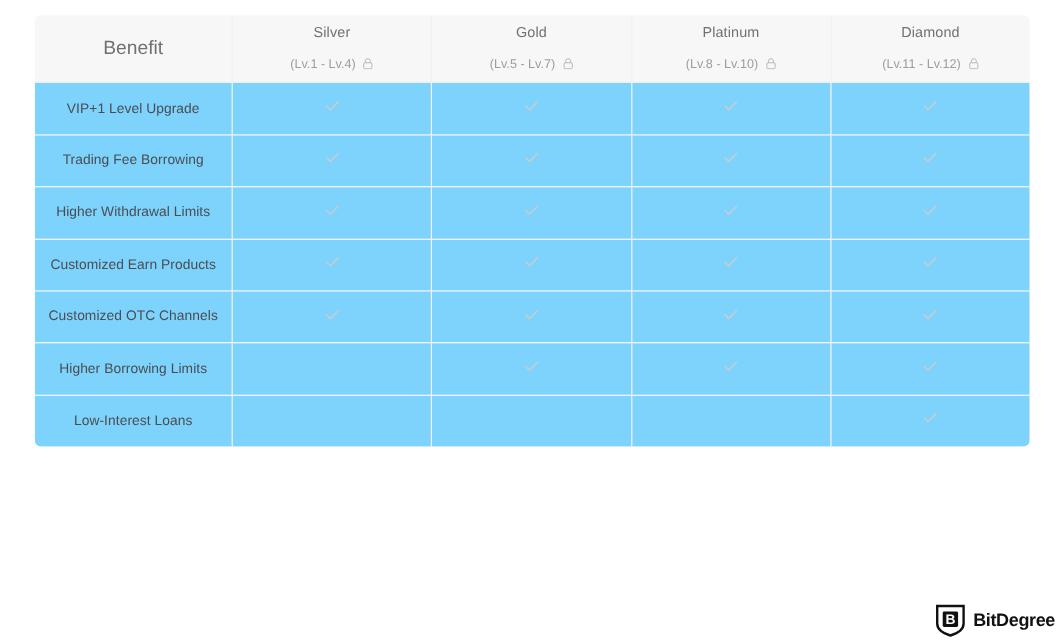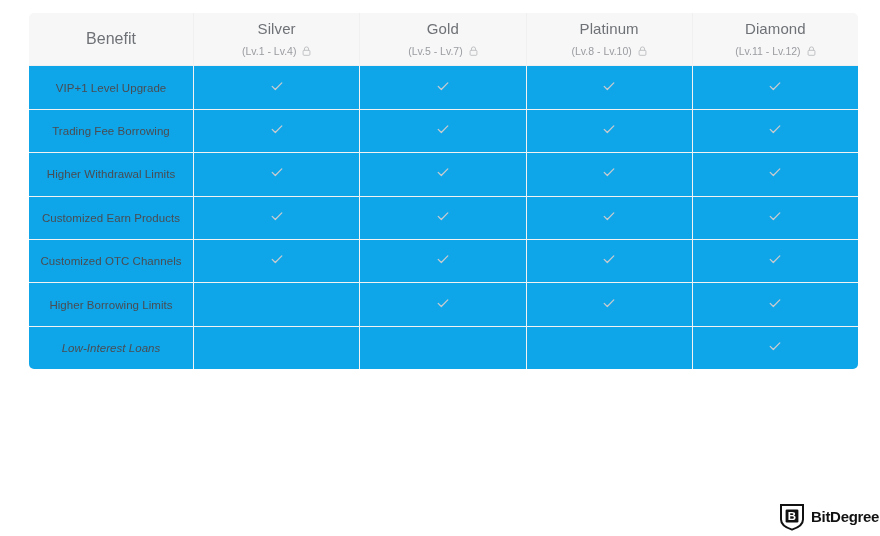--- a/index.html
+++ b/index.html
@@ -60,51 +60,51 @@
   }
   thead th:last-child { border-right: none; }
 
   .th-benefit {
     font-size: 16px;
     color: #6e7175;
   }
 
   .tier-name {
     display: block;
-    font-size: 15px;
+    font-size: 12px;
     color: #6e7175;
     letter-spacing: 0.1px;
   }
   .tier-sub {
     display: block;
     font-size: 10.5px;
     color: #9a9ca0;
-    margin-top: 5px;
+    margin-top: 12px;
     white-space: nowrap;
   }
   .lock-icon {
     display: inline-block;
     vertical-align: -1px;
     margin-left: 3px;
     opacity: 0.72;
   }
 
   tbody tr.vip-row {
     height: 43.4px;
-    background: #0ea5e9;
+    background: #7dd3fc;
   }
   tbody td {
     border-right: 1px solid #f2f2f2;
     border-bottom: 1px solid #f2f2f2;
     text-align: center;
     vertical-align: middle;
     padding: 0 4px;
   }
   tbody td:last-child { border-right: none; }
-  tbody tr.vip-row:last-child td { border-bottom: none; font-style: italic; }
+  tbody tr.vip-row:last-child td { border-bottom: none; }
 
   td.benefit-cell {
     font-size: 11.5px;
     color: #4a4d52;
     text-align: center;
     letter-spacing: 0.05px;
   }
 
   .check-icon {
     display: inline-block;

